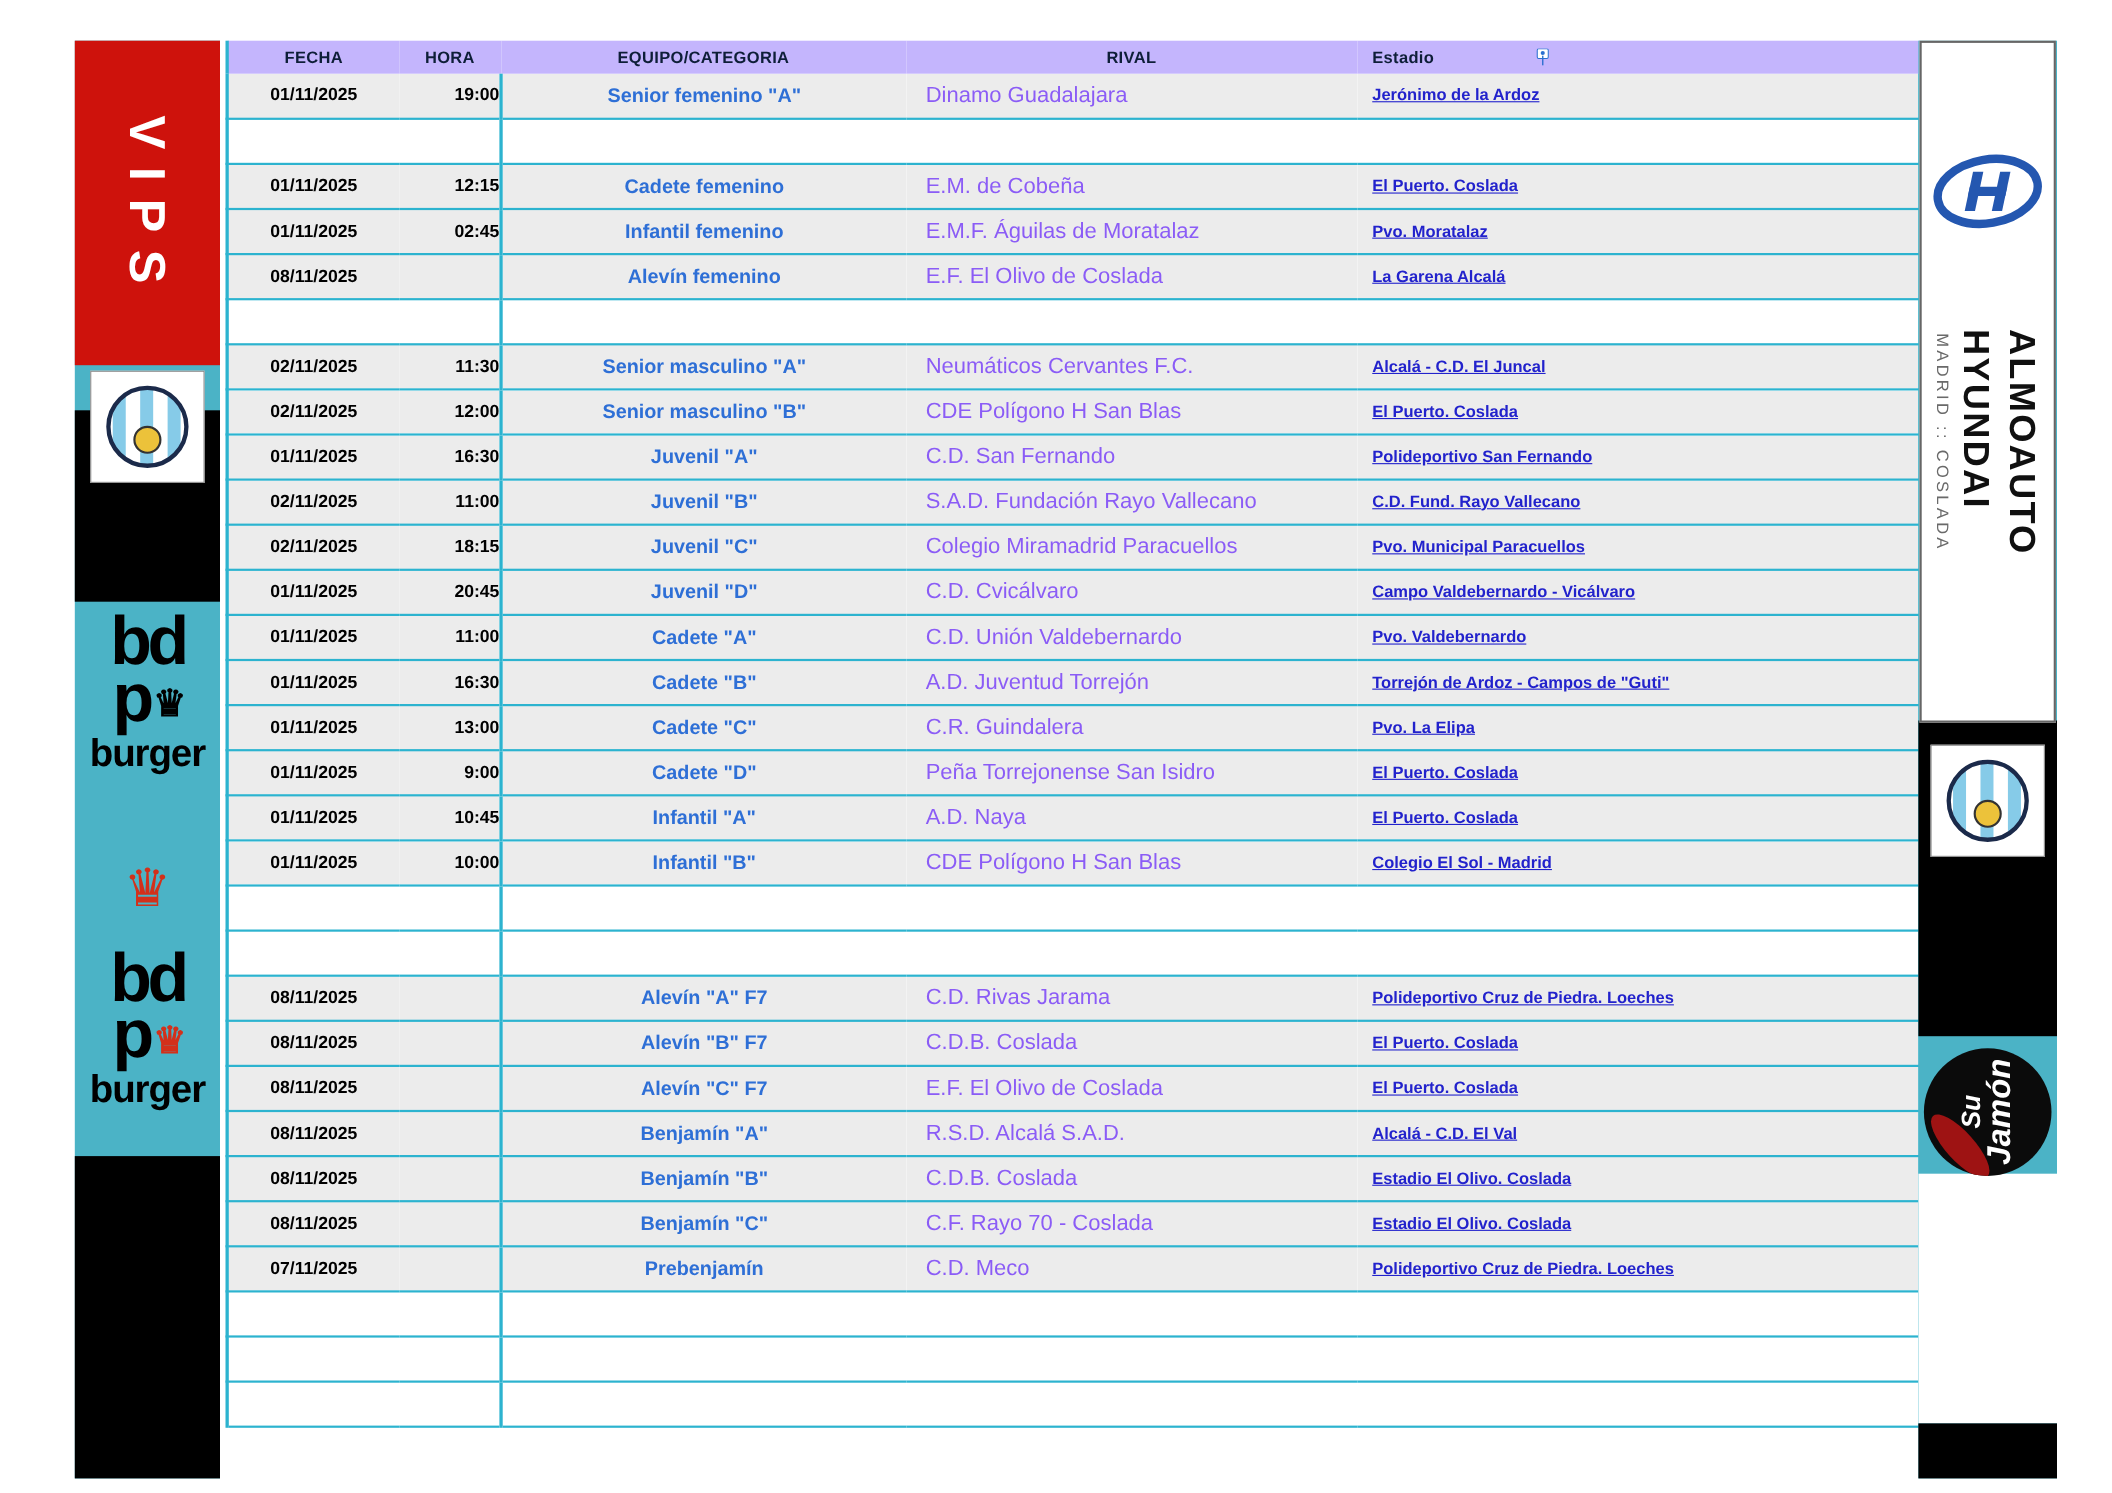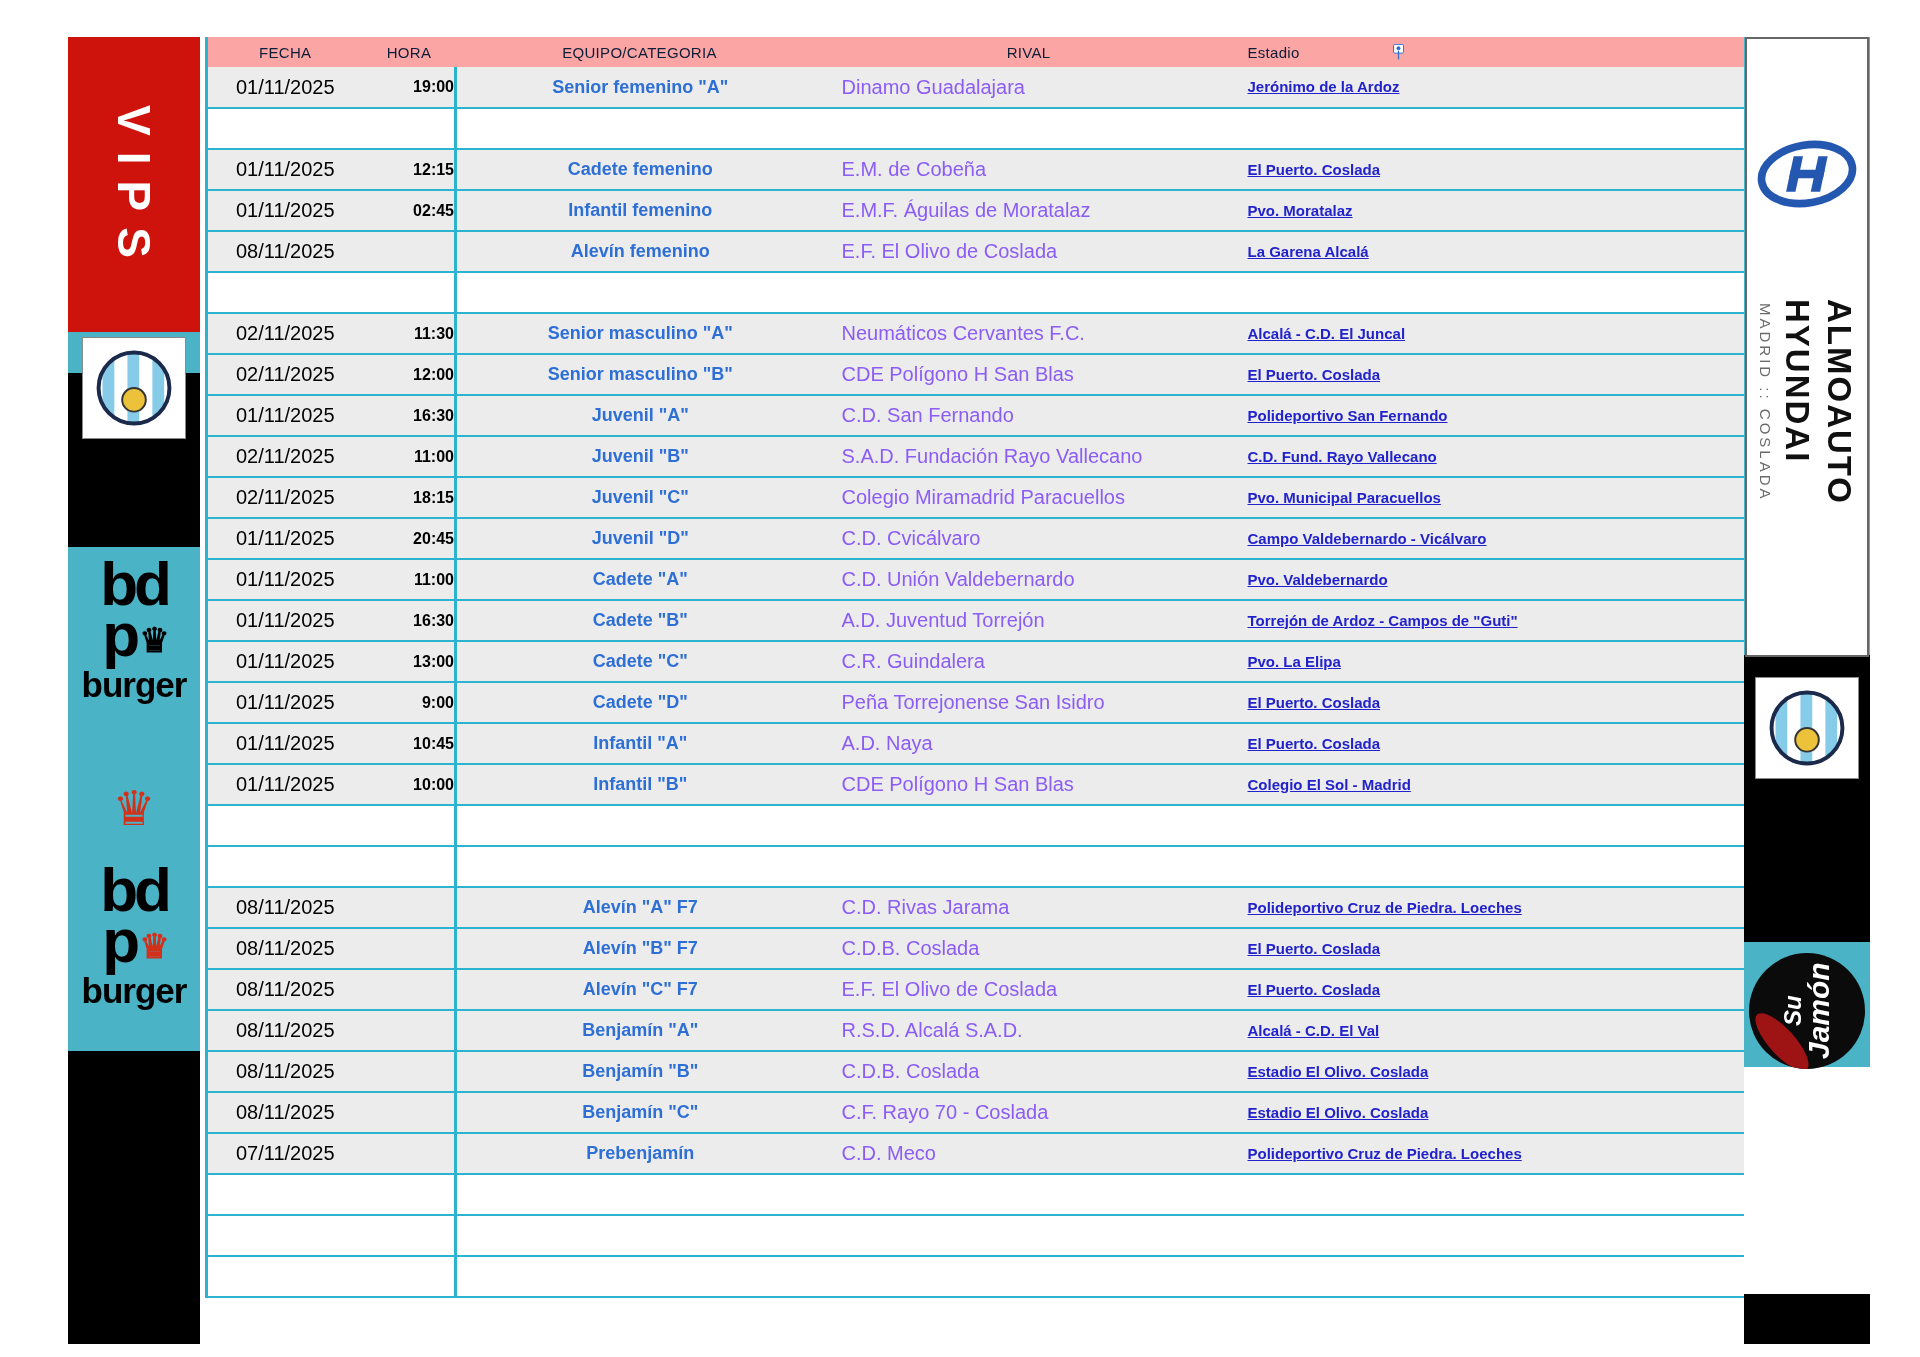--- a/index.html
+++ b/index.html
@@ -52,32 +52,32 @@
                   border-radius:50%; display:flex; align-items:center; justify-content:center; overflow:hidden; z-index:2; }
   .jamon-circle::after { content:""; position:absolute; left:-4px; bottom:14px; width:74px; height:26px;
                          background:#9e1313; border-radius:50%; transform:rotate(48deg); }
   .jamon-text { transform:rotate(-90deg); color:#fff; font-style:italic; font-weight:bold; text-align:center; line-height:0.95; }
   .jamon-text .j1 { display:block; font-size:24px; }
   .jamon-text .j2 { display:block; font-size:30px; }
 
   
   .fixtures { position:absolute; left:205px; top:37px; width:1538px; border-collapse:collapse; table-layout:fixed;
               border-left:3px solid #2cb3cf; }
-  .fixtures th { background:#fca5a5; color:#0e1e38; font-size:15px; font-weight:normal; height:30px;
+  .fixtures th { background:#c4b5fd; color:#0e1e38; font-size:15px; font-weight:bold; height:30px;
                  vertical-align:middle; text-align:center; letter-spacing:0.3px; }
   .fixtures th.th-estadio { text-align:left; padding-left:14px; }
   .est-wrap { display:inline-flex; align-items:center; gap:91px; }
   .pin svg { display:block; }
 
   .fixtures td { height:41px; vertical-align:middle; border-bottom:2px solid #2cb3cf;
                  overflow:hidden; white-space:nowrap; }
   tr.filled td { background:#ececec; }
   tr.empty  td { background:#ffffff; }
 
-  .c-fecha { text-align:center; font-weight:normal; font-size:20px; color:#000; }
+  .c-fecha { text-align:center; font-weight:bold; font-size:16px; color:#000; }
   .c-hora  { text-align:right; font-weight:bold; font-size:16px; color:#000; }
   .c-equipo{ text-align:center; font-weight:bold; font-size:18px; color:#2e6fd6; border-left:3px solid #2cb3cf; }
   .c-rival { font-size:20px; color:#8b5cf6; padding-left:18px; text-align:left; }
   .c-estadio { padding-left:14px; text-align:left; border-right:2px solid #2cb3cf; }
   .stadium-link { color:#2222cc; font-weight:bold; font-size:15px; text-decoration:underline; cursor:pointer; }
 </style>
 </head>
 <body>
 
 <div class="page">

